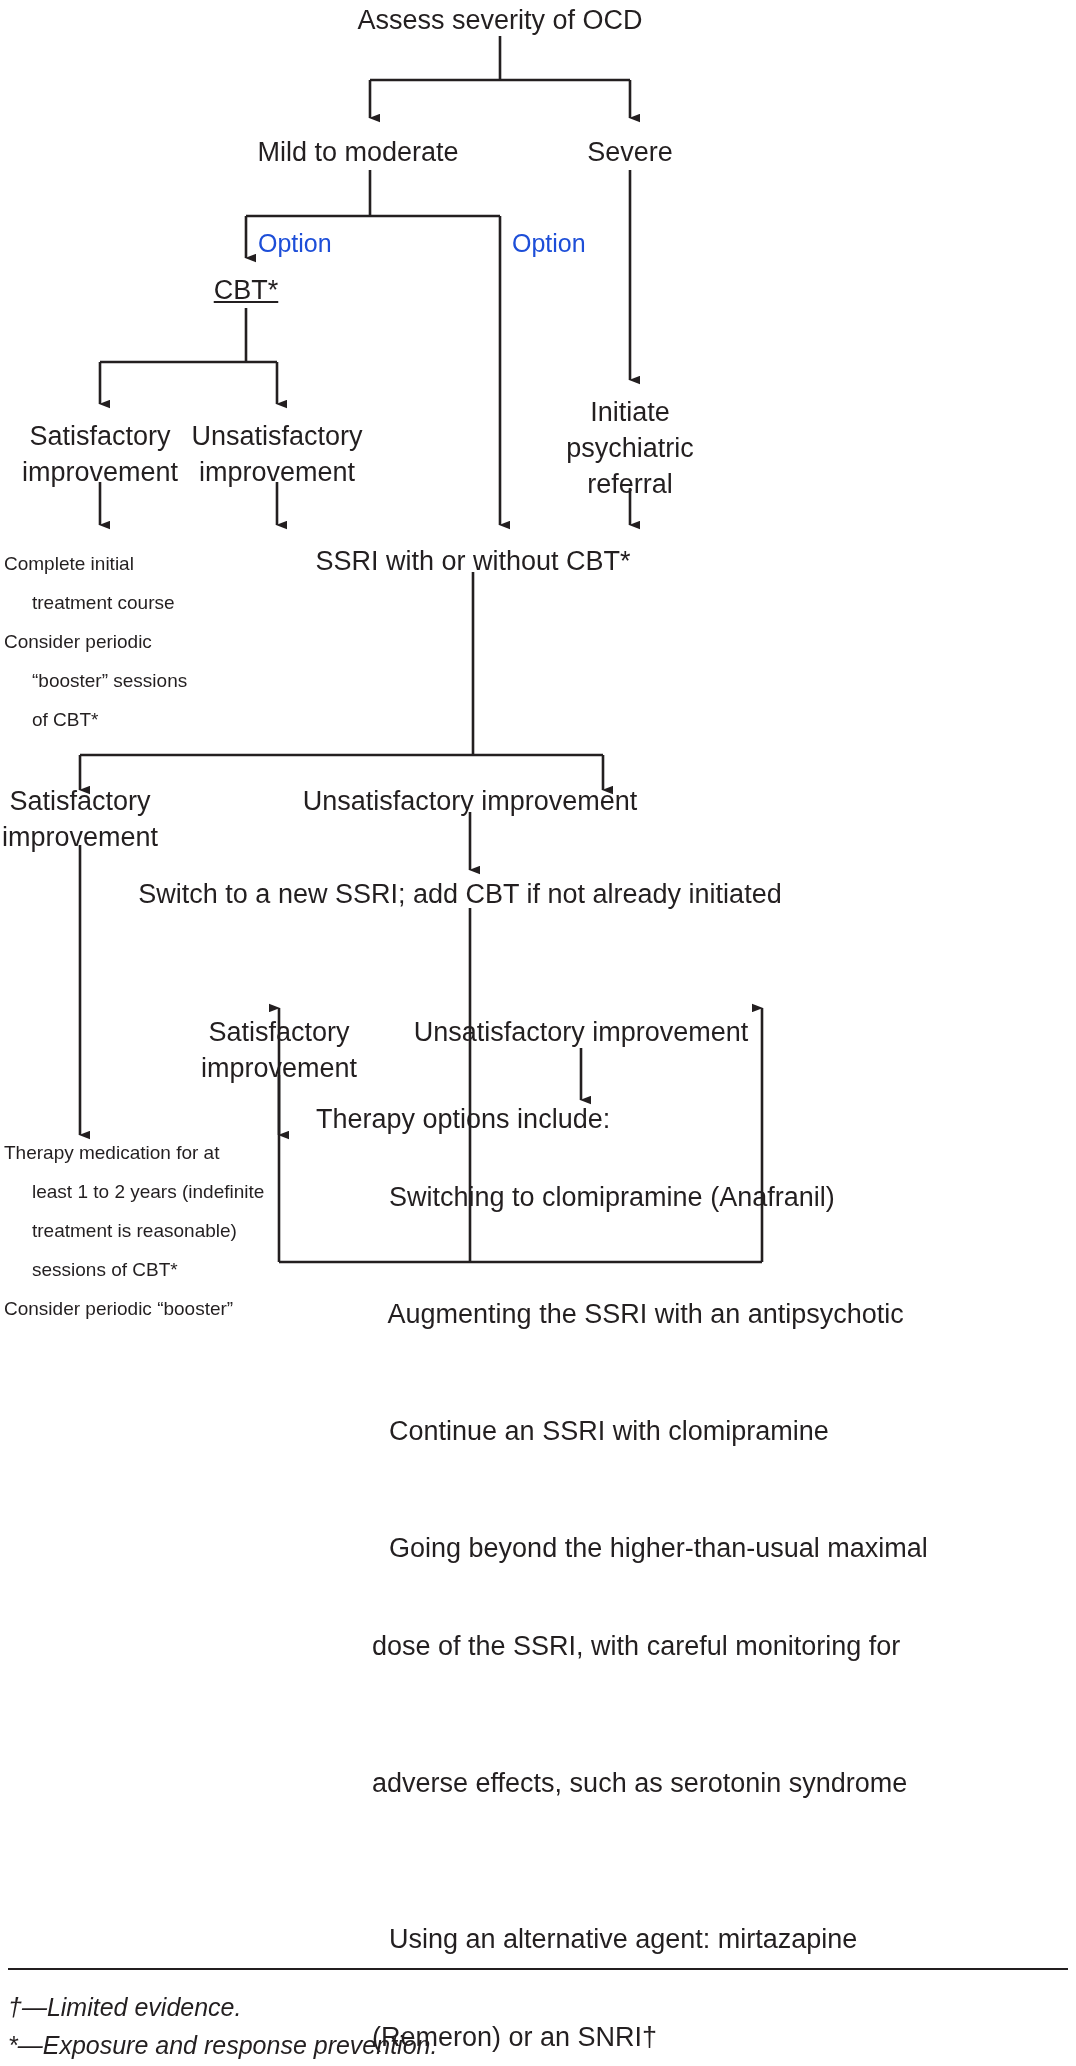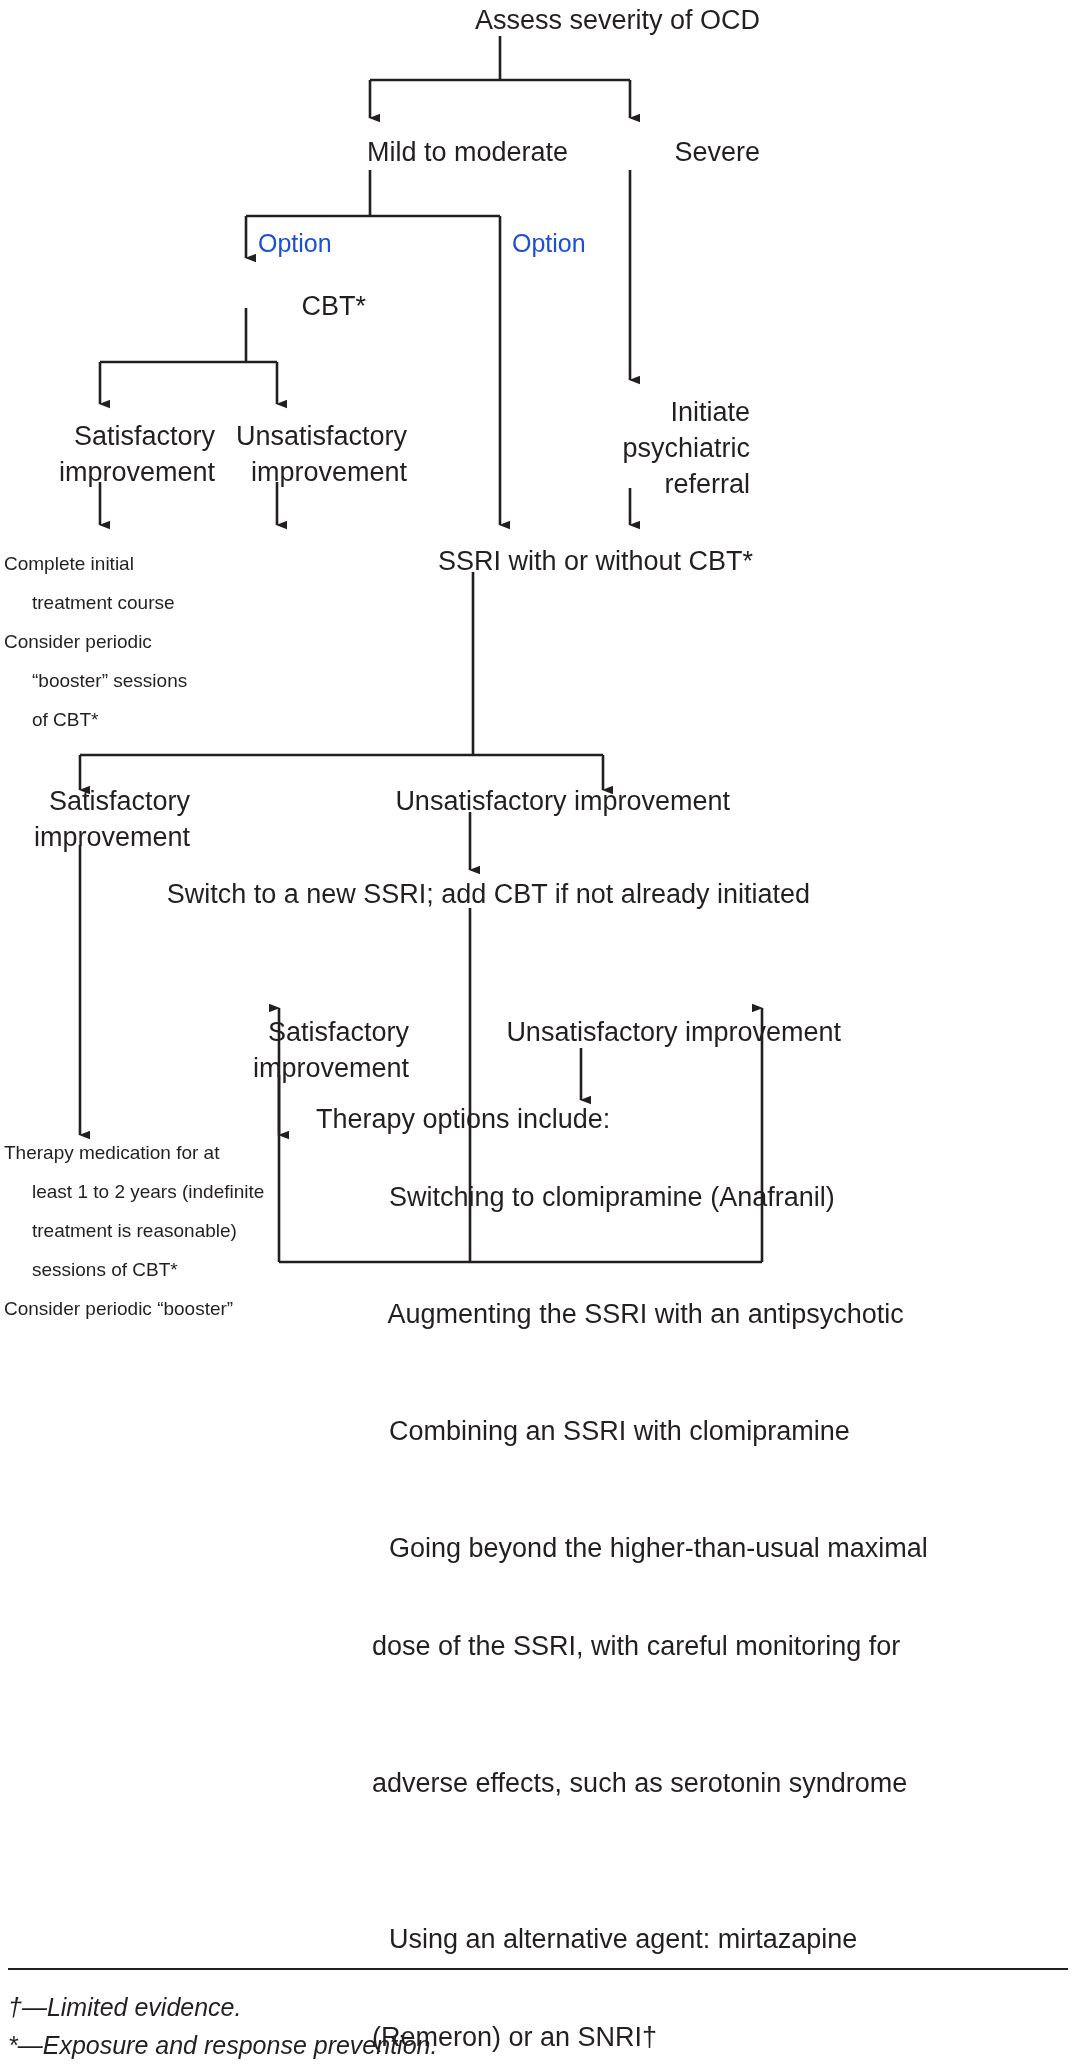--- a/index.html
+++ b/index.html
@@ -26,21 +26,21 @@
     height: 2066px;
     pointer-events: none;
   }
   .node {
     position: absolute;
     font-size: 27px;
     line-height: 36px;
     color: #231f20;
     white-space: pre;
   }
-  .node.center { text-align: right; transform: translateX(-50%); }
+  .node.center { text-align: center; transform: translateX(-50%); }
   .edge-label {
     position: absolute;
     font-size: 25px;
     line-height: 30px;
     color: #1d4ed8;
     white-space: pre;
   }
   .block {
     position: absolute;
     font-size: 19px;
@@ -140,21 +140,21 @@
   <div class="node center" style="left:500px; top:2px; width:520px;">Assess severity of OCD</div>
 
   <div class="node center" style="left:358px; top:134px; width:420px;">Mild to moderate</div>
 
   <div class="node center" style="left:630px; top:134px; width:260px;">Severe</div>
 
   <div class="edge-label" style="left:258px; top:228px;">Option</div>
 
   <div class="edge-label" style="left:512px; top:228px;">Option</div>
 
-  <div class="node center" style="left:246px; top:288px; width:240px;">CBT*</div>
+  <div class="node center" style="left:246px; top:272px; width:240px;text-decoration:underline;">CBT*</div>
 
   <div class="node center" style="left:100px; top:418px; width:230px;">Satisfactory
 improvement</div>
 
   <div class="node center" style="left:277px; top:418px; width:260px;">Unsatisfactory
 improvement</div>
 
   <div class="node center" style="left:630px; top:394px; width:240px;">Initiate
 psychiatric
 referral</div>
@@ -192,21 +192,21 @@
   <div class="opts" style="left:316px; top:1100px; width:760px;">
     <span class="hd">Therapy options include:</span>
 
     <span class="item">
       <span>Switching to clomipramine (Anafranil)</span>
     </span>
     <span class="item">
       <span>Augmenting the SSRI with an antipsychotic</span>
     </span>
     <span class="item">
-      <span>Combining an SSRI with clomipramine</span>
+      <span>Continue an SSRI with clomipramine</span>
     </span>
     <span class="item">
       <span>Going beyond the higher-than-usual maximal</span>
       <span class="cont">dose of the SSRI, with careful monitoring for</span>
       <span class="cont">adverse effects, such as serotonin syndrome</span>
     </span>
     <span class="item">
       <span>Using an alternative agent: mirtazapine</span>
       <span class="cont">(Remeron) or an SNRI†</span>
     </span>

